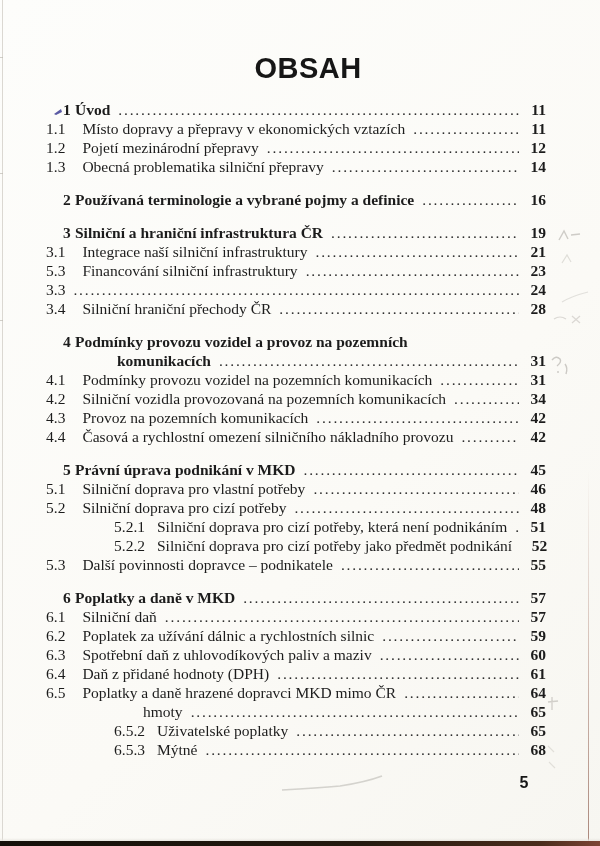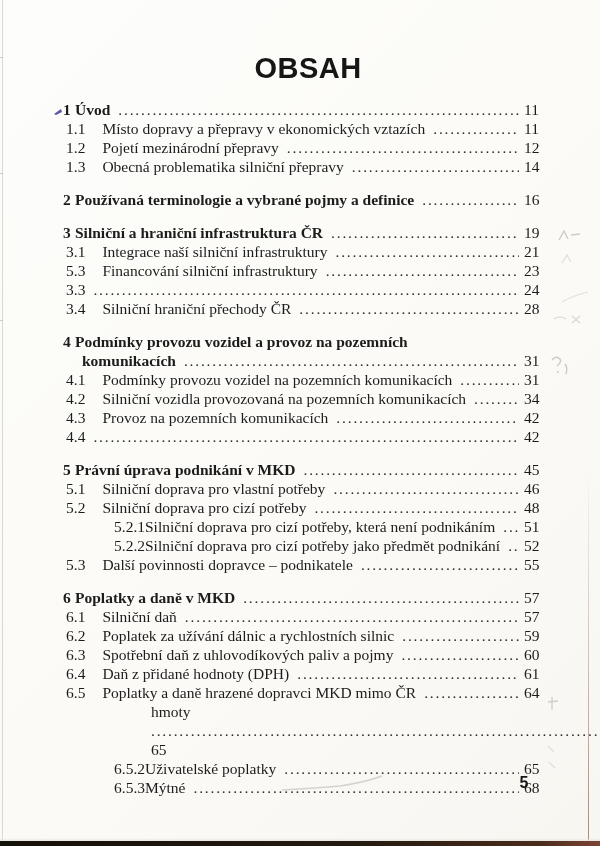--- a/index.html
+++ b/index.html
@@ -46,35 +46,35 @@
   .row{
     display:flex;align-items:baseline;
     font-size:15.5px;line-height:19px;
     padding-right:54px;
   }
   .row .num{flex:0 0 auto;}
   .row .text{flex:0 1 auto;white-space:nowrap;}
   .ch{font-weight:700;padding-left:63px;}
   .ch .num{min-width:12px;}
   .ch .text{}
-  .s1{padding-left:66px;}
+  .s1{padding-left:46px;}
   .s1 .text{margin-left:17px;}
   .s2{padding-left:114px;}
-  .s2 .text{margin-left:0;}
-  .chcont{font-weight:700;padding-left:82px;}
-  .s2cont{padding-left:143px;flex-direction:column;}
+  .s2 .text{margin-left:12px;}
+  .chcont{font-weight:700;padding-left:117px;}
+  .s2cont{padding-left:143px;}
   .gap{margin-top:14px;}
   .leader{
     flex:1 1 auto;overflow:hidden;white-space:nowrap;
     margin:0 5px 0 8px;letter-spacing:1.8px;
     font-weight:400;color:#2d2d2d;
   }
   .pagenum{
-    flex:0 0 auto;min-width:22px;
-    font-weight:400;color:#1c1c1c;
+    flex:0 0 auto;min-width:22px;text-align:right;
+    font-weight:700;color:#1c1c1c;
   }
 
   
   .folio{
     position:absolute;left:512px;top:774px;width:24px;text-align:center;
     font-family:"Liberation Sans",sans-serif;font-weight:700;
     font-size:16px;color:#161616;
   }
 
   
@@ -169,20 +169,21 @@
         <span class="pagenum">34</span>
       </div>
       <div class="row s1">
         <span class="num">4.3</span>
         <span class="text">Provoz na pozemních komunikacích</span>
         <span class="leader">................................................................................................................................................................</span>
         <span class="pagenum">42</span>
       </div>
       <div class="row s1">
         <span class="num">4.4</span>
+        <span class="text">Časová a rychlostní omezení silničního nákladního provozu</span>
         <span class="leader">................................................................................................................................................................</span>
         <span class="pagenum">42</span>
       </div>
       <div class="row ch gap">
         <span class="num">5</span>
         <span class="text">Právní úprava podnikání v MKD</span>
         <span class="leader">................................................................................................................................................................</span>
         <span class="pagenum">45</span>
       </div>
       <div class="row s1">
@@ -228,21 +229,21 @@
         <span class="pagenum">57</span>
       </div>
       <div class="row s1">
         <span class="num">6.2</span>
         <span class="text">Poplatek za užívání dálnic a rychlostních silnic</span>
         <span class="leader">................................................................................................................................................................</span>
         <span class="pagenum">59</span>
       </div>
       <div class="row s1">
         <span class="num">6.3</span>
-        <span class="text">Spotřební daň z uhlovodíkových paliv a pojmy</span>
+        <span class="text">Spotřební daň z uhlovodíkových paliv a maziv</span>
         <span class="leader">................................................................................................................................................................</span>
         <span class="pagenum">60</span>
       </div>
       <div class="row s1">
         <span class="num">6.4</span>
         <span class="text">Daň z přidané hodnoty (DPH)</span>
         <span class="leader">................................................................................................................................................................</span>
         <span class="pagenum">61</span>
       </div>
       <div class="row s1">

